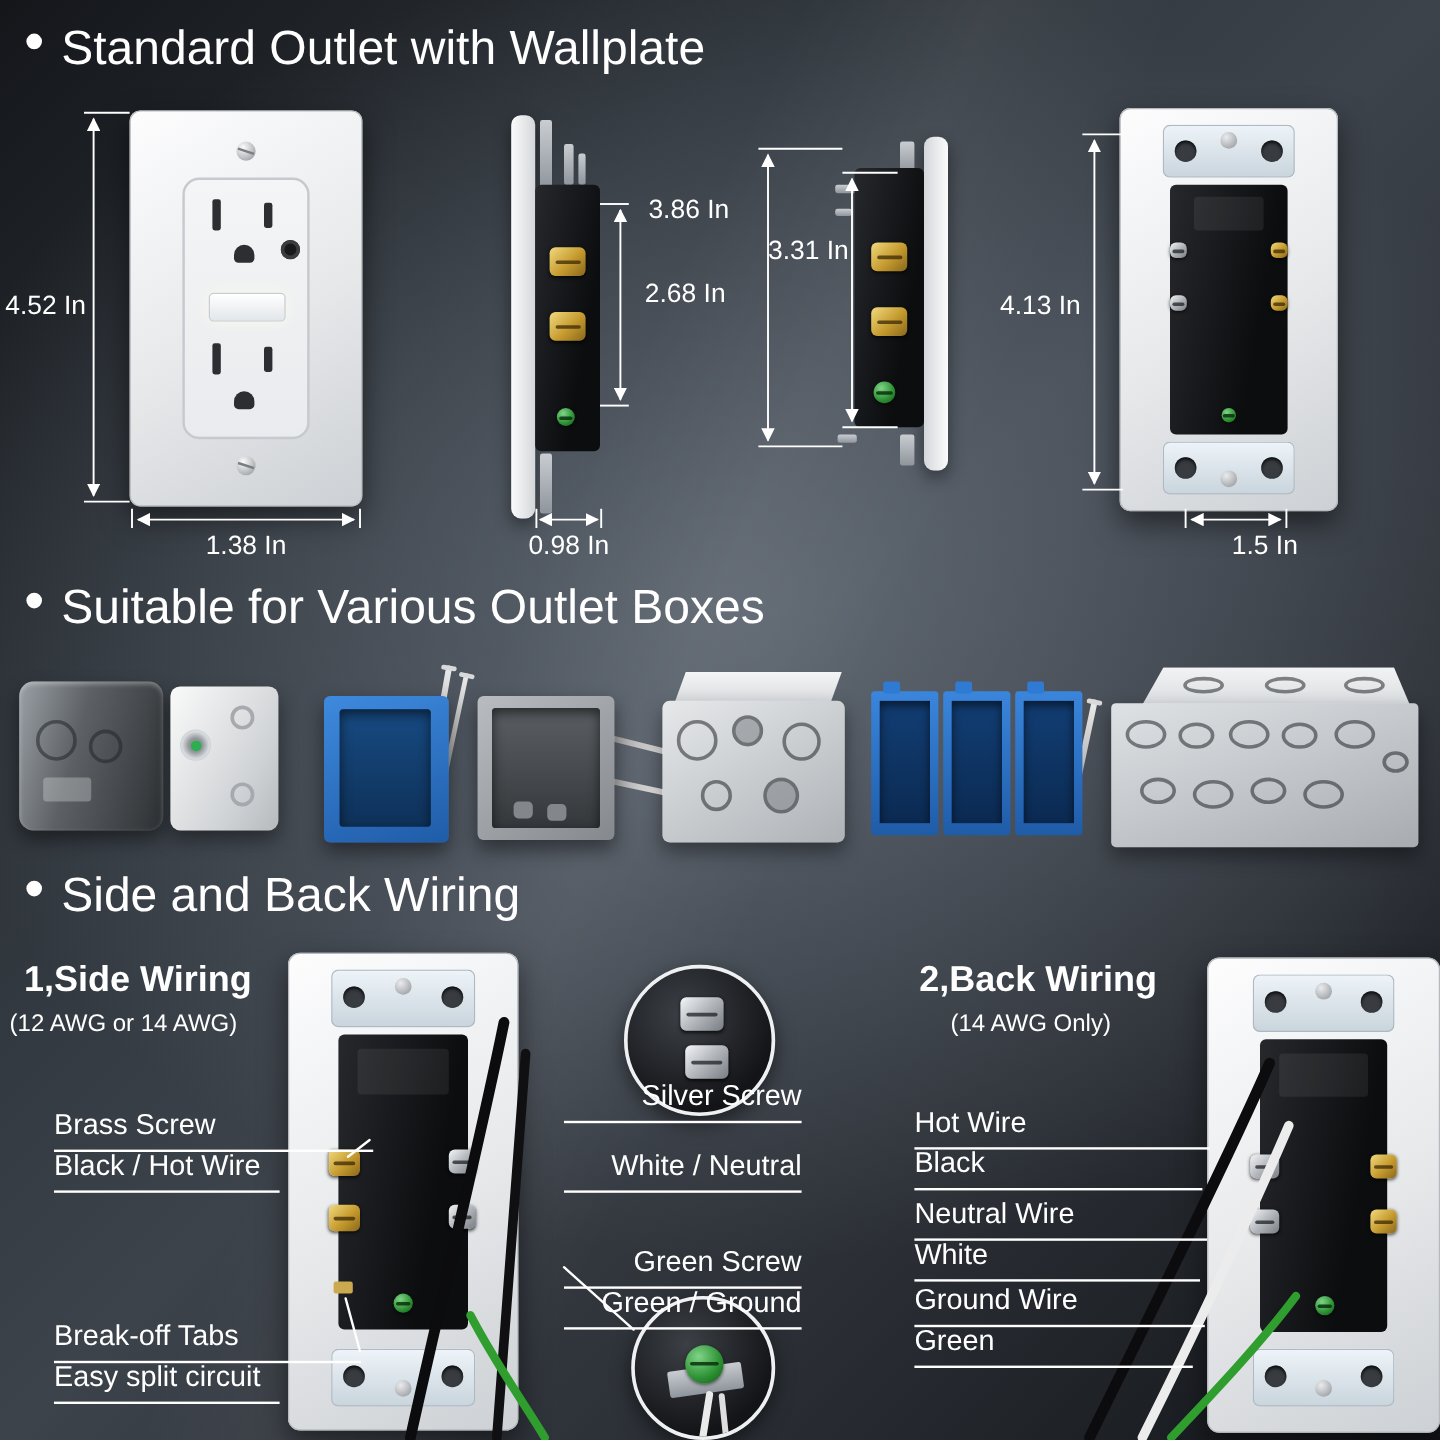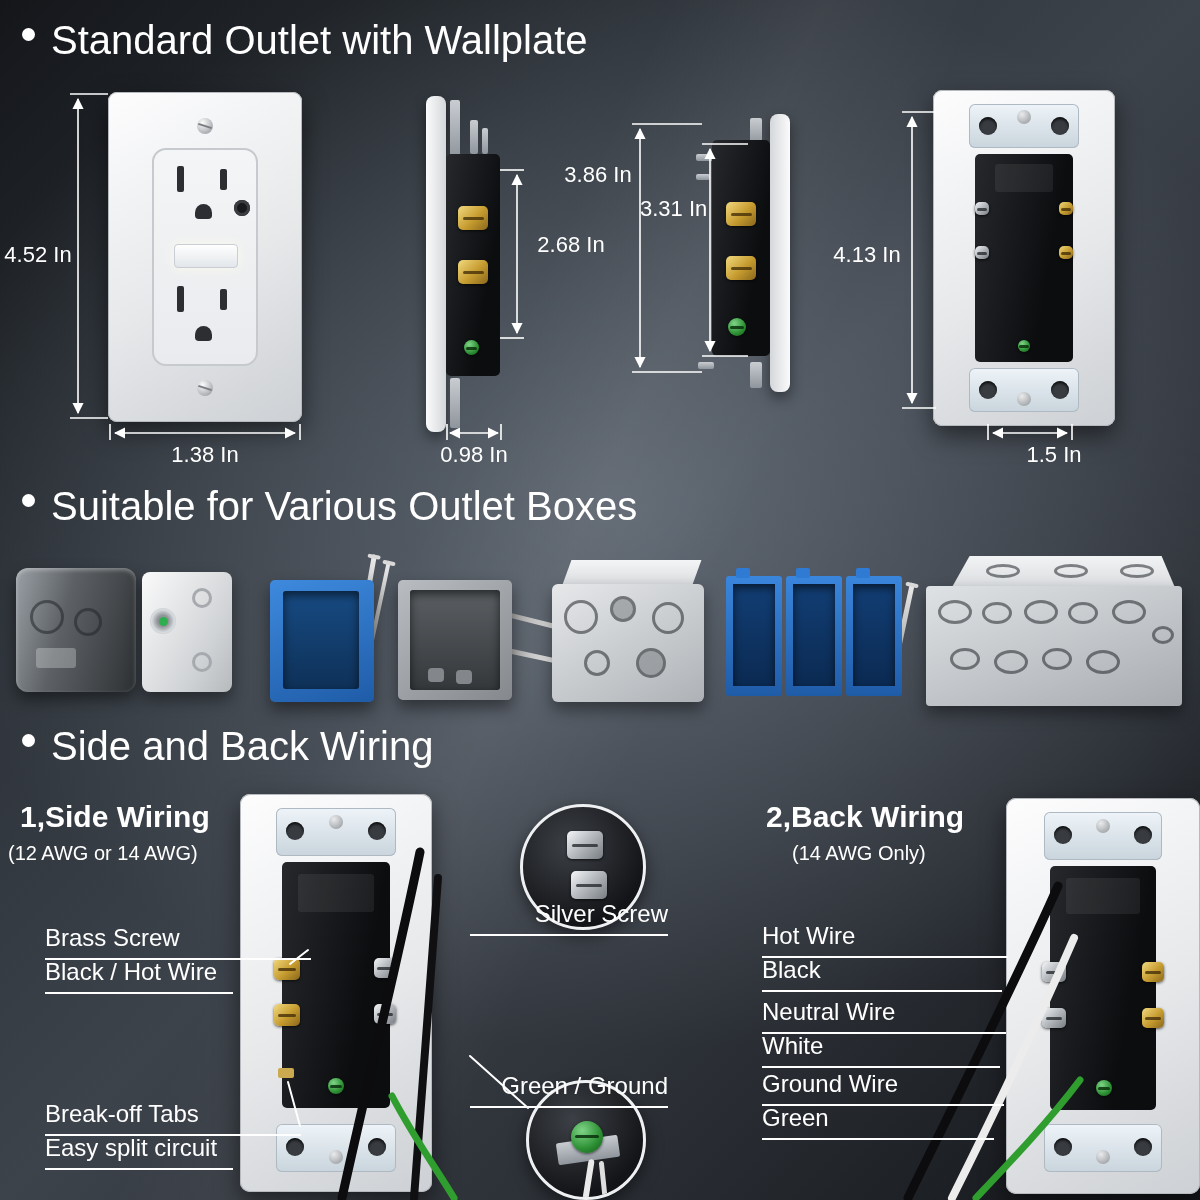--- a/index.html
+++ b/index.html
@@ -168,21 +168,21 @@
       <line x1="988" y1="424" x2="988" y2="440"></line>
       <line x1="1072" y1="424" x2="1072" y2="440"></line>
       <line x1="993" y1="433" x2="1067" y2="433" marker-start="url(#ah)" marker-end="url(#ah)"></line>
     </g>
   </svg>
 
   <span class="dim-label" style="left:2px;top:242px;width:72px">4.52 In</span>
   <span class="dim-label" style="left:155px;top:442px;width:100px">1.38 In</span>
   <span class="dim-label" style="left:528px;top:232px;width:86px">2.68 In</span>
   <span class="dim-label" style="left:426px;top:442px;width:96px">0.98 In</span>
-  <span class="dim-label" style="left:560px;top:162px;width:76px">3.86 In</span>
+  <span class="dim-label" style="left:536px;top:162px;width:76px">3.86 In</span>
   <span class="dim-label" style="left:640px;top:196px;width:66px">3.31 In</span>
   <span class="dim-label" style="left:828px;top:242px;width:78px">4.13 In</span>
   <span class="dim-label" style="left:1014px;top:442px;width:80px">1.5 In</span>
 
   <div class="hdr" style="left:22px;top:484px">
     <span class="bullet"></span>
     <span>Suitable for Various Outlet Boxes</span>
   </div>
 
   <div class="abs" style="left:16px;top:568px;width:120px;height:124px;border-radius:12px;background:linear-gradient(105deg,#9aa0a6 0%,#5d6165 40%,#2e3134 100%);box-shadow:inset 0 2px 4px rgba(255,255,255,.35),0 8px 16px rgba(0,0,0,.45)">
@@ -342,20 +342,22 @@
     <div class="abs" style="left:56px;top:76px;width:6px;height:48px;background:#eaeaea;border-radius:3px;transform:rotate(9deg)"></div>
     <div class="abs" style="left:72px;top:78px;width:5px;height:44px;background:#dedede;border-radius:3px;transform:rotate(-6deg)"></div>
   </div>
 
   <div class="label" style="left:45px;top:924px;width:266px">Brass Screw</div>
   <div class="label" style="left:45px;top:958px;width:188px">Black / Hot Wire</div>
   <div class="label" style="left:45px;top:1100px;width:256px">Break-off Tabs</div>
   <div class="label" style="left:45px;top:1134px;width:188px">Easy split circuit</div>
 
   <div class="label r" style="left:470px;top:900px;width:198px">Silver Screw</div>
+  <div class="label r" style="left:470px;top:958px;width:198px">White / Neutral</div>
+  <div class="label r" style="left:470px;top:1038px;width:198px">Green Screw</div>
   <div class="label r" style="left:470px;top:1072px;width:198px">Green / Ground</div>
 
   <div class="label" style="left:762px;top:922px;width:246px">Hot Wire</div>
   <div class="label" style="left:762px;top:956px;width:240px">Black</div>
   <div class="label" style="left:762px;top:998px;width:244px">Neutral Wire</div>
   <div class="label" style="left:762px;top:1032px;width:238px">White</div>
   <div class="label" style="left:762px;top:1104px;width:232px">Green</div>
   <div class="label" style="left:762px;top:1070px;width:242px">Ground Wire</div>
 
 </div>

